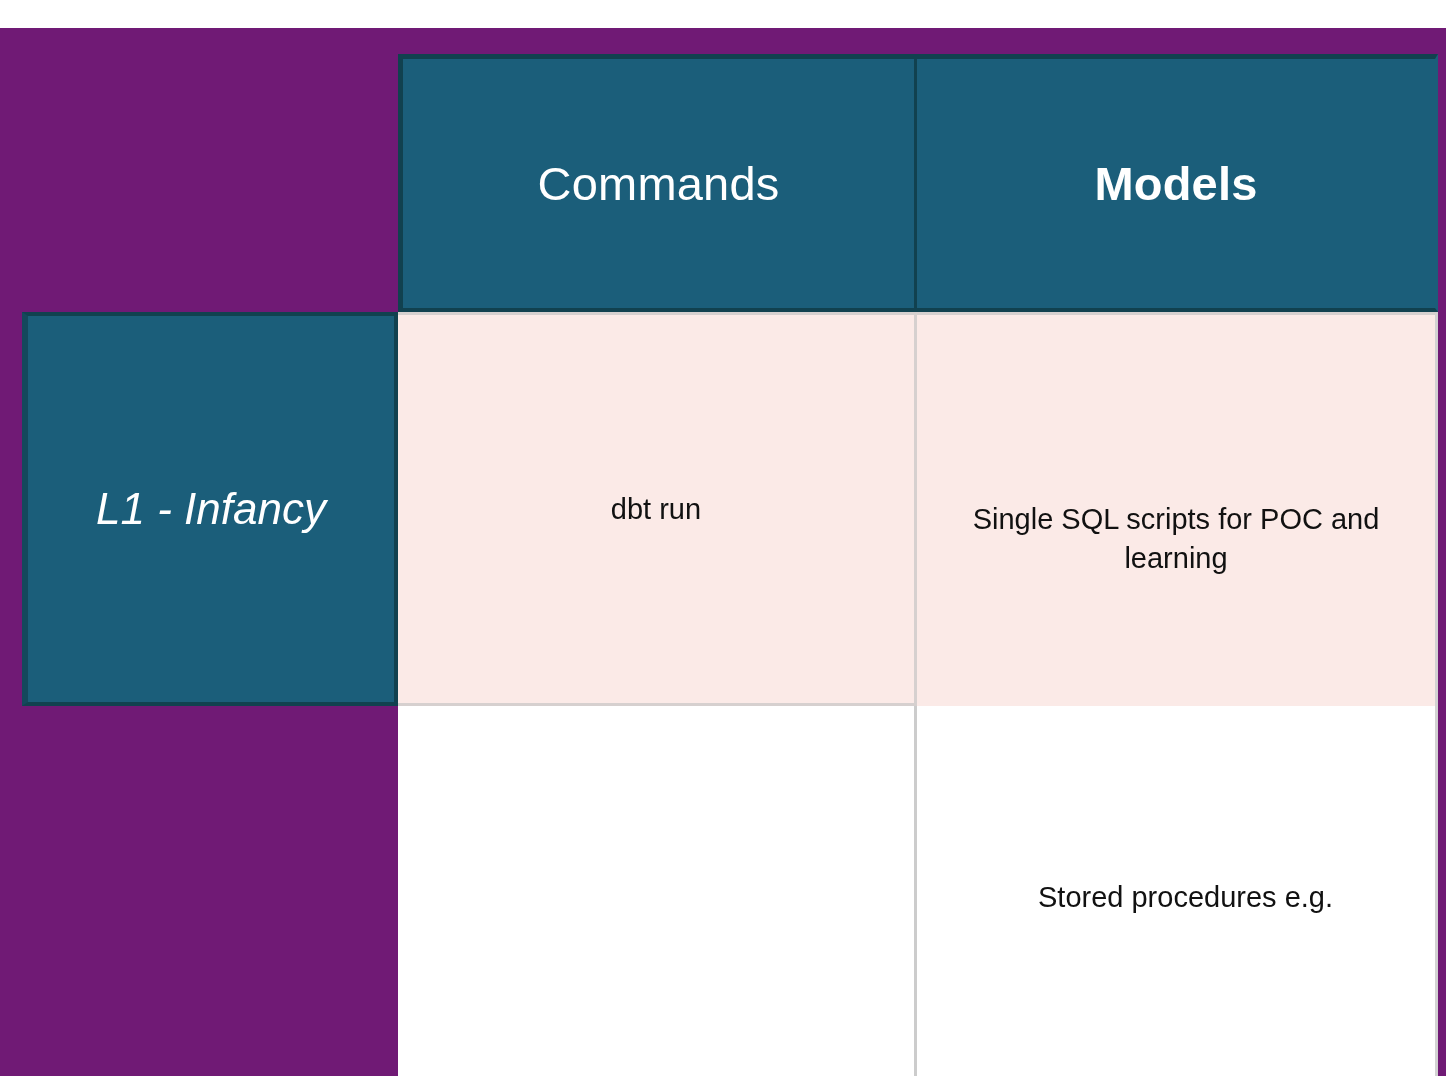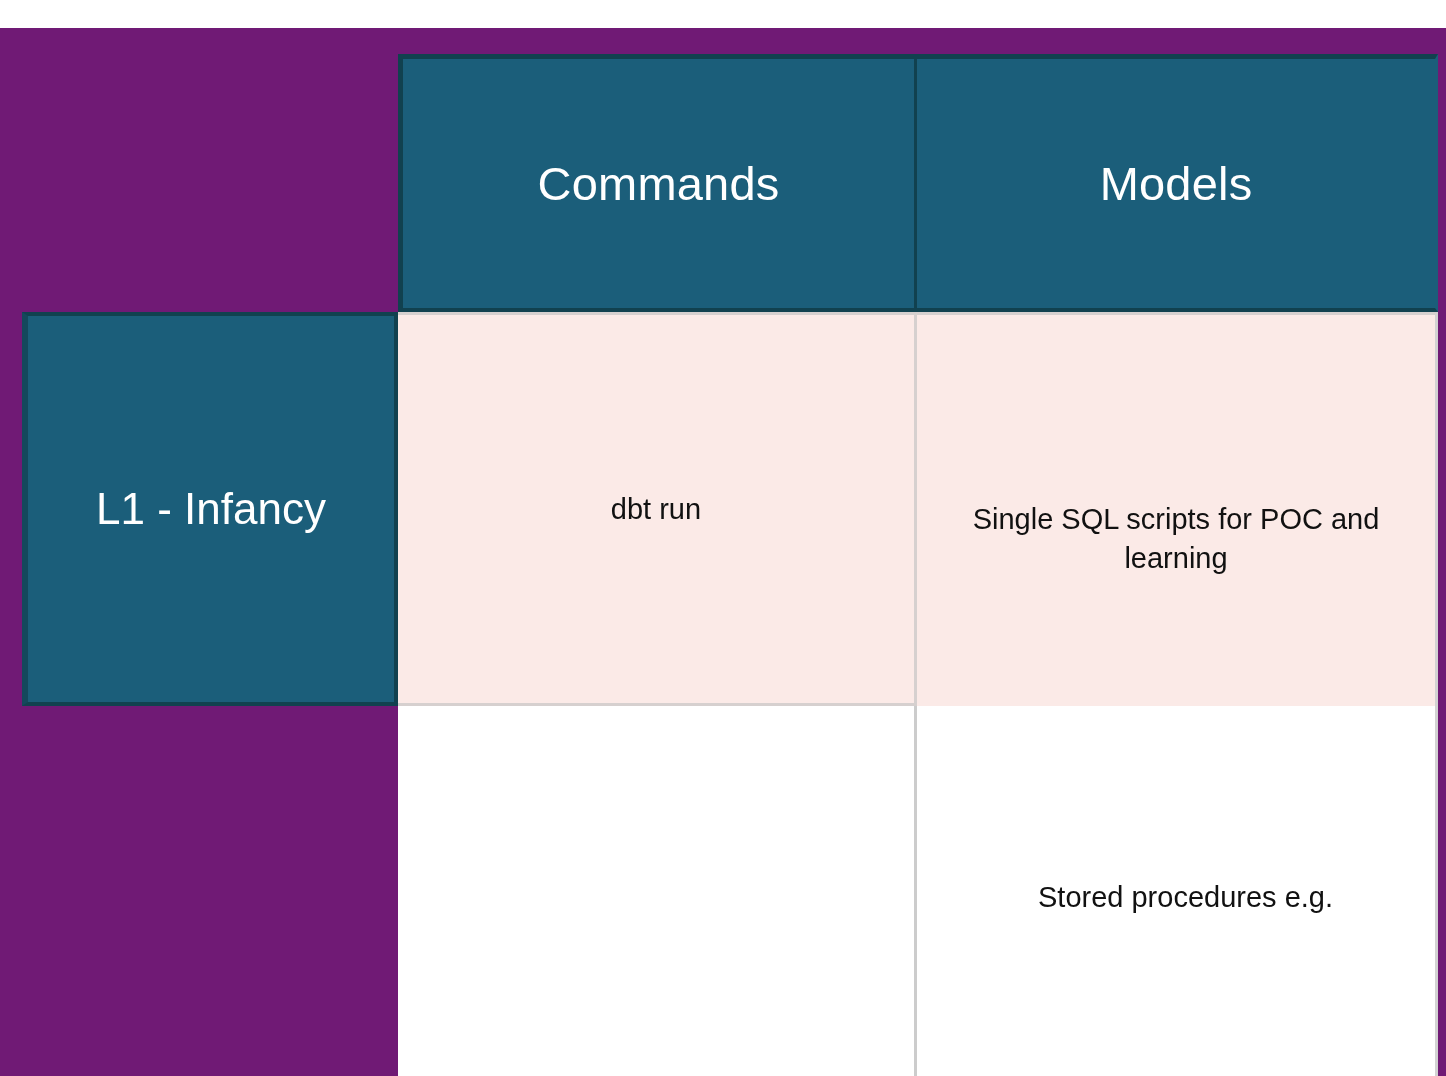--- a/index.html
+++ b/index.html
@@ -51,38 +51,40 @@
     height: 258px;
     border-left: 5px solid #11414f;
     border-right: 3px solid #11414f;
   }
   #col-header-models {
     left: 917px;
     top: 26px;
     width: 521px;
     height: 258px;
     border-right: 3px solid #1b5e7a;
+    font-weight: bold;
   }
 
   
   .row-header {
     background: #1b5e7a;
     color: #ffffff;
     font-size: 44px;
     font-weight: 400;
     left: 22px;
     width: 376px;
     border-left: 6px solid #14485c;
     border-right: 4px solid #11414f;
   }
   #row-header-l1 {
     top: 284px;
     height: 394px;
     border-top: 4px solid #11414f;
     border-bottom: 4px solid #11414f;
+    font-style: italic;
   }
   #row-header-l0 {
     top: 678px;
     height: 386px;
     border-bottom: 5px solid #11414f;
   }
 
   
   .body-cell {
     font-size: 29px;

